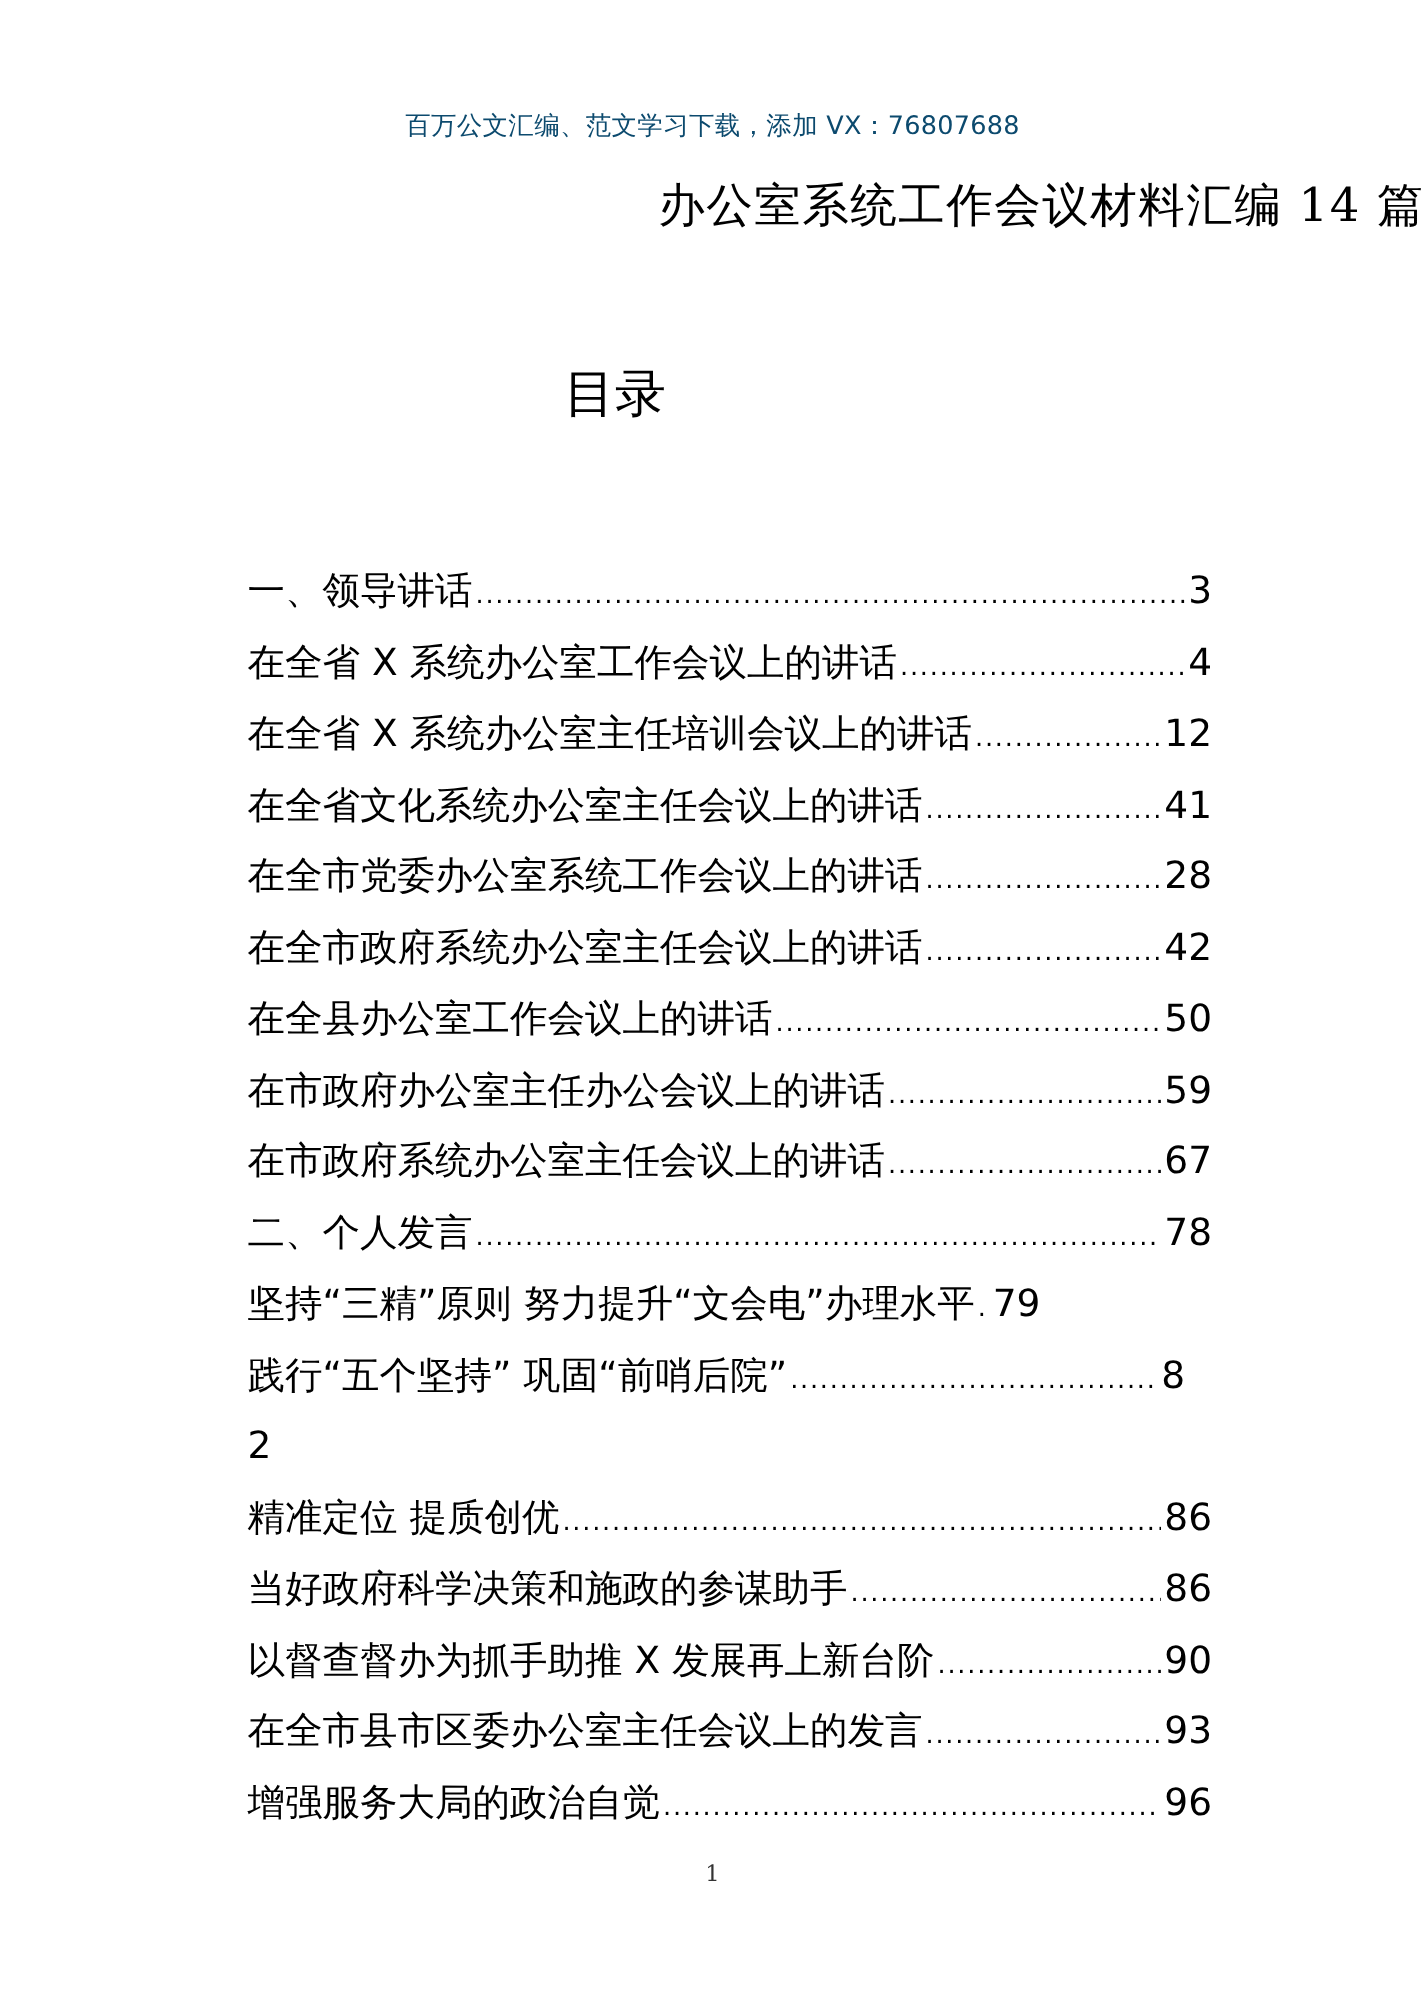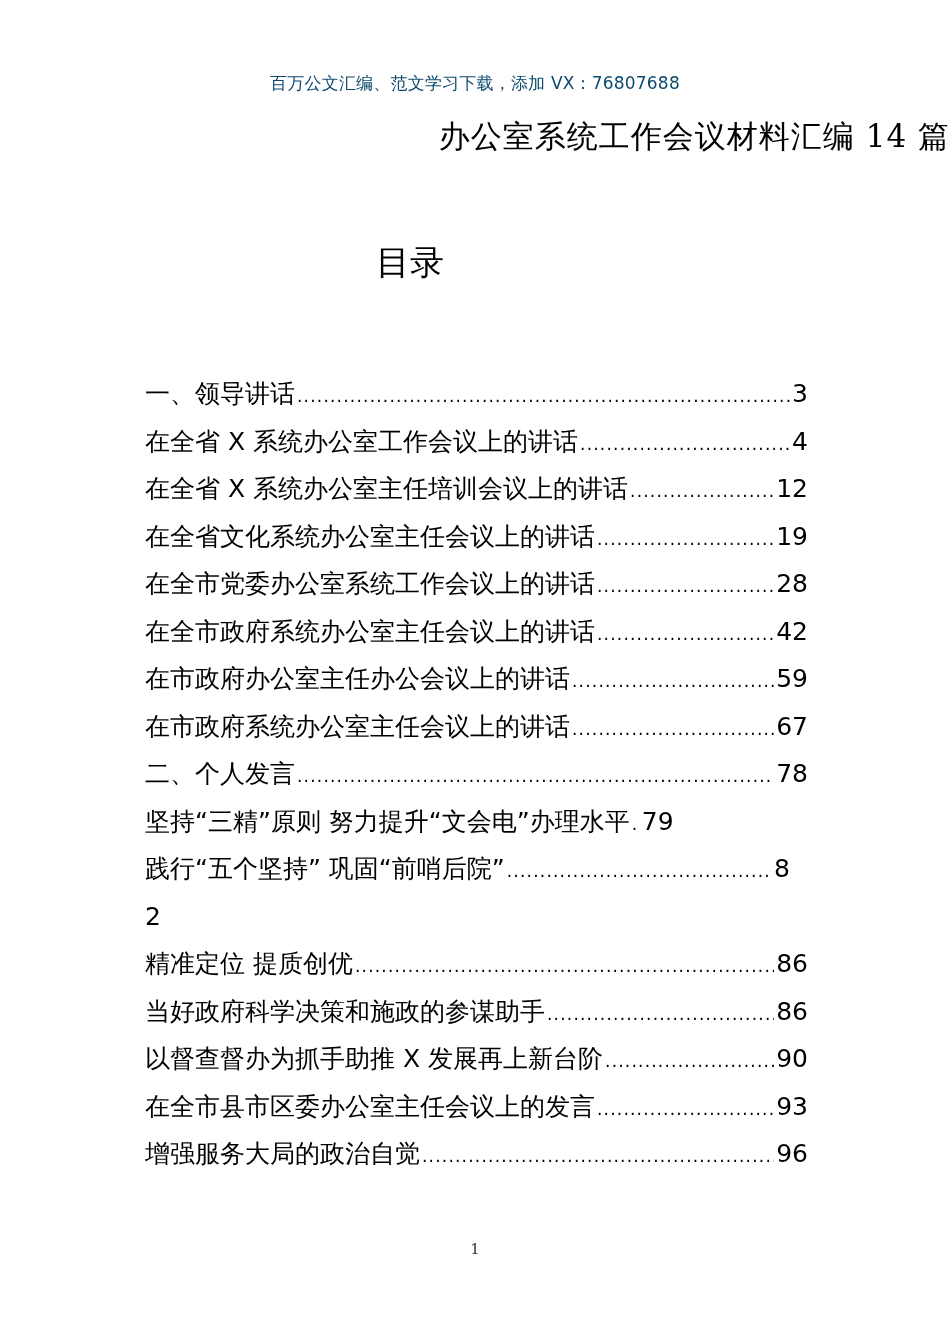--- a/index.html
+++ b/index.html
@@ -1,21 +1,21 @@
 <!DOCTYPE html>
 <html><head>
 <meta charset="utf-8">
 <style>
   html, body { margin: 0; padding: 0; background: #ffffff; }
   body { width: 950px; height: 1344px; position: relative; overflow: hidden; font-family: "DejaVu Sans", sans-serif; color: #000; }
   .banner { position: absolute; top: 72px; left: 0; width: 950px; text-align: center; color: #0c4a6e; font-size: 17px; font-family: "DejaVu Sans", sans-serif; letter-spacing: 0.2px; }
   .doc-title { position: absolute; top: 116px; left: 0; width: 950px; text-align: right; font-family: "DejaVu Serif", serif; font-size: 31px; letter-spacing: 1px; }
   .toc-heading { position: absolute; top: 240px; left: 0; width: 820px; text-align: center; font-size: 34px; }
   .toc { position: absolute; top: 370px; left: 145px; width: 663px; }
-  .toc-row { display: flex; align-items: baseline; height: 47.5px; line-height: 47.5px; font-size: 25px; white-space: nowrap; }
+  .toc-row { display: flex; align-items: baseline; height: 47.5px; line-height: 47.5px; font-size: 25px; white-space: nowrap; margin-left: 20px; }
   .toc-row .t { flex: 0 0 auto; }
   .toc-row .dots { flex: 1 1 auto; overflow: hidden; white-space: nowrap; font-size: 17px; letter-spacing: 1.2px; margin: 0 2px; }
   .toc-row .dots::before { content: "........................................................................................................................................................................................................"; }
   .toc-row .p { flex: 0 0 auto; }
   .toc-row.wrap-tail { height: 47.5px; }
   .page-num { position: absolute; top: 1240px; left: 0; width: 950px; text-align: center; font-family: "DejaVu Serif", serif; font-size: 15px; color: #333; }
 </style>
 </head>
 <body>
 
@@ -37,31 +37,36 @@
       <span class="p">4</span>
     </div>
   <div class="toc-row">
       <span class="t">在全省 X 系统办公室主任培训会议上的讲话</span>
       <span class="dots"></span>
       <span class="p">12</span>
     </div>
   <div class="toc-row">
       <span class="t">在全省文化系统办公室主任会议上的讲话</span>
       <span class="dots"></span>
-      <span class="p">19</span>
+      <span class="p">41</span>
     </div>
   <div class="toc-row">
       <span class="t">在全市党委办公室系统工作会议上的讲话</span>
       <span class="dots"></span>
       <span class="p">28</span>
     </div>
   <div class="toc-row">
       <span class="t">在全市政府系统办公室主任会议上的讲话</span>
       <span class="dots"></span>
       <span class="p">42</span>
+    </div>
+  <div class="toc-row">
+      <span class="t">在全县办公室工作会议上的讲话</span>
+      <span class="dots"></span>
+      <span class="p">50</span>
     </div>
   <div class="toc-row">
       <span class="t">在市政府办公室主任办公会议上的讲话</span>
       <span class="dots"></span>
       <span class="p">59</span>
     </div>
   <div class="toc-row">
       <span class="t">在市政府系统办公室主任会议上的讲话</span>
       <span class="dots"></span>
       <span class="p">67</span>

